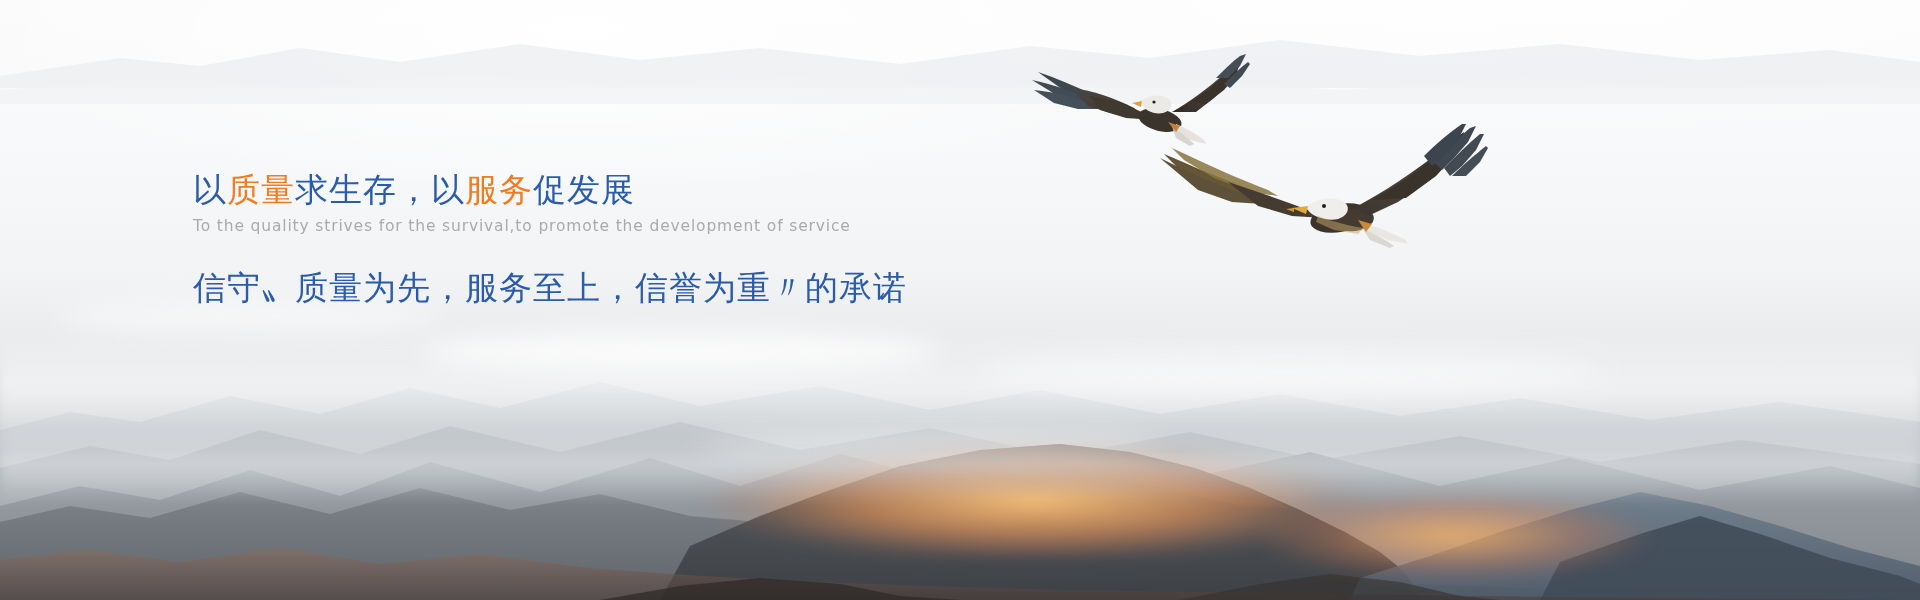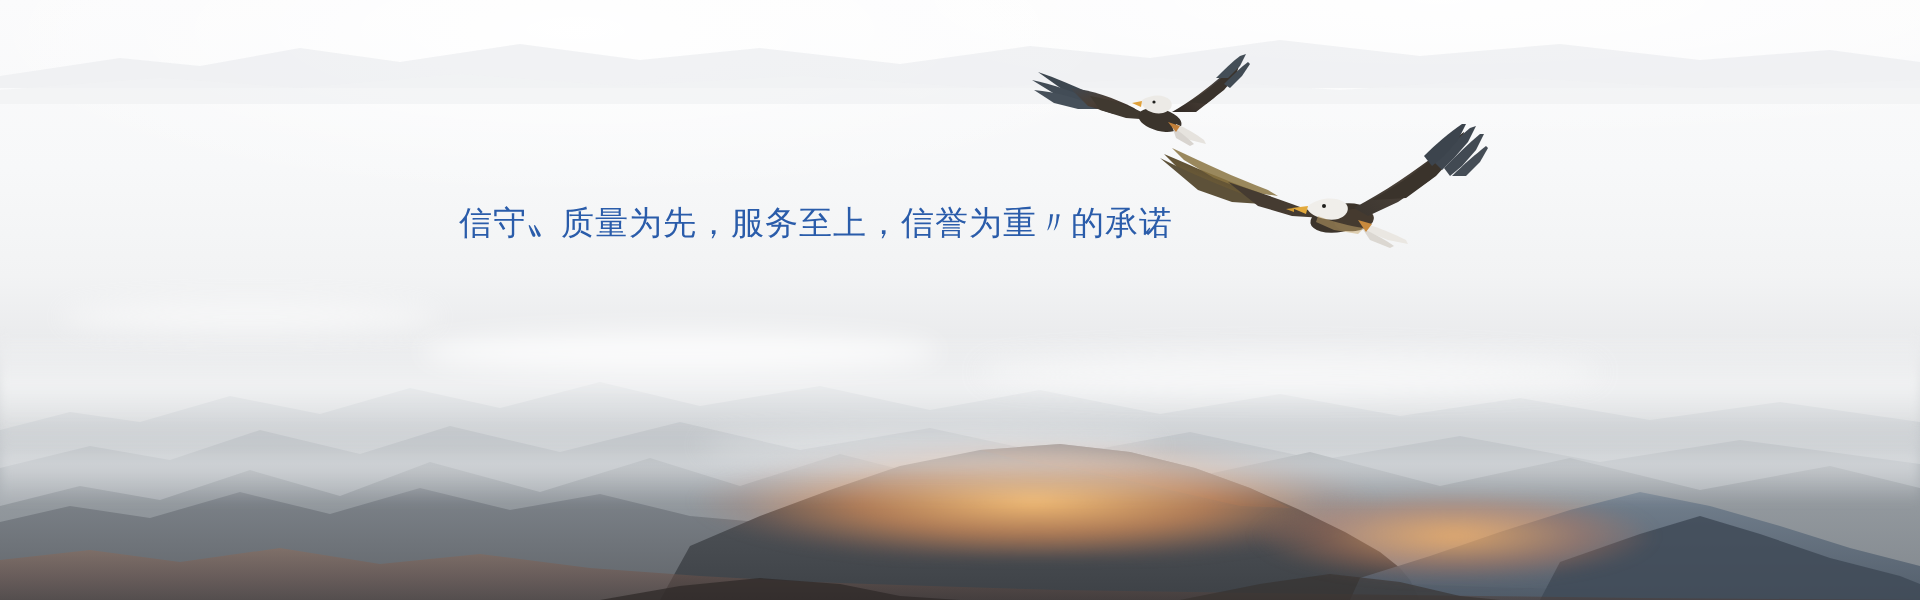--- a/index.html
+++ b/index.html
@@ -47,21 +47,21 @@
     color:#2a5caa;white-space:nowrap;
     font-family:"DejaVu Sans","Liberation Sans",sans-serif;
   }
   .headline .hl{color:#ee7d22;}
   .sub{
     margin-top:6px;font-size:15.5px;letter-spacing:.85px;color:#a8abad;
     font-weight:400;white-space:nowrap;
     font-family:"DejaVu Sans","Liberation Sans",sans-serif;
   }
   .block2{margin-top:33px;}
-  .block2 .headline{color:#2a5caa;text-align:right;}
+  .block2 .headline{color:#2a5caa;}
   .block2 .sub{color:#9fa2a4;}
 
   
   .eagle{position:absolute;}
   .eagle svg{display:block;overflow:visible;}
 </style>
 </head>
 <body>
 
 <div class="banner">
@@ -225,20 +225,24 @@
       <path d="M208,104 C222,108 236,114 248,120 L250,124 L230,120 L210,112 Z" fill="#eae7e2"></path>
       <path d="M204,108 C216,114 228,120 236,126 L232,128 L212,120 Z" fill="#dbd7d1"></path>
       <path d="M200,100 L214,104 L208,112 Z" fill="#c98a3d"></path>
 
       <path d="M160,96 C176,102 192,106 206,108 L200,114 L176,110 L158,102 Z" fill="#c8a86c" opacity=".5"></path>
     </svg>
   </div>
 
   <div class="copy">
 
+    <div class="block1">
+      <div class="headline"><span>以</span><span class="hl">质量</span><span>求生存，以</span><span class="hl">服务</span><span>促发展</span></div>
+      <div class="sub">To the quality strives for the survival,to promote the development of service</div>
+    </div>
 
     <div class="block2">
       <div class="headline">信守〟质量为先，服务至上，信誉为重〃的承诺</div>
     </div>
 
   </div>
 
 </div>
 
 </body></html>

